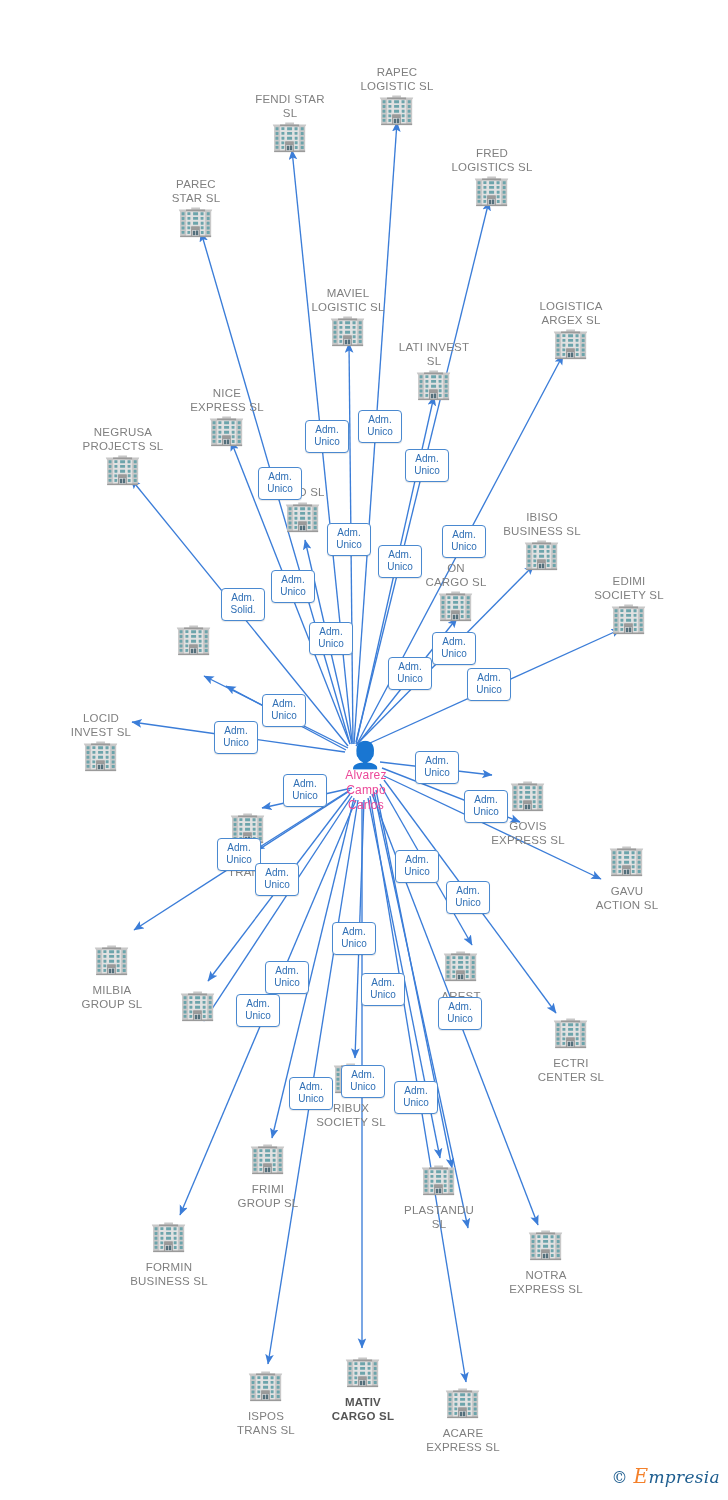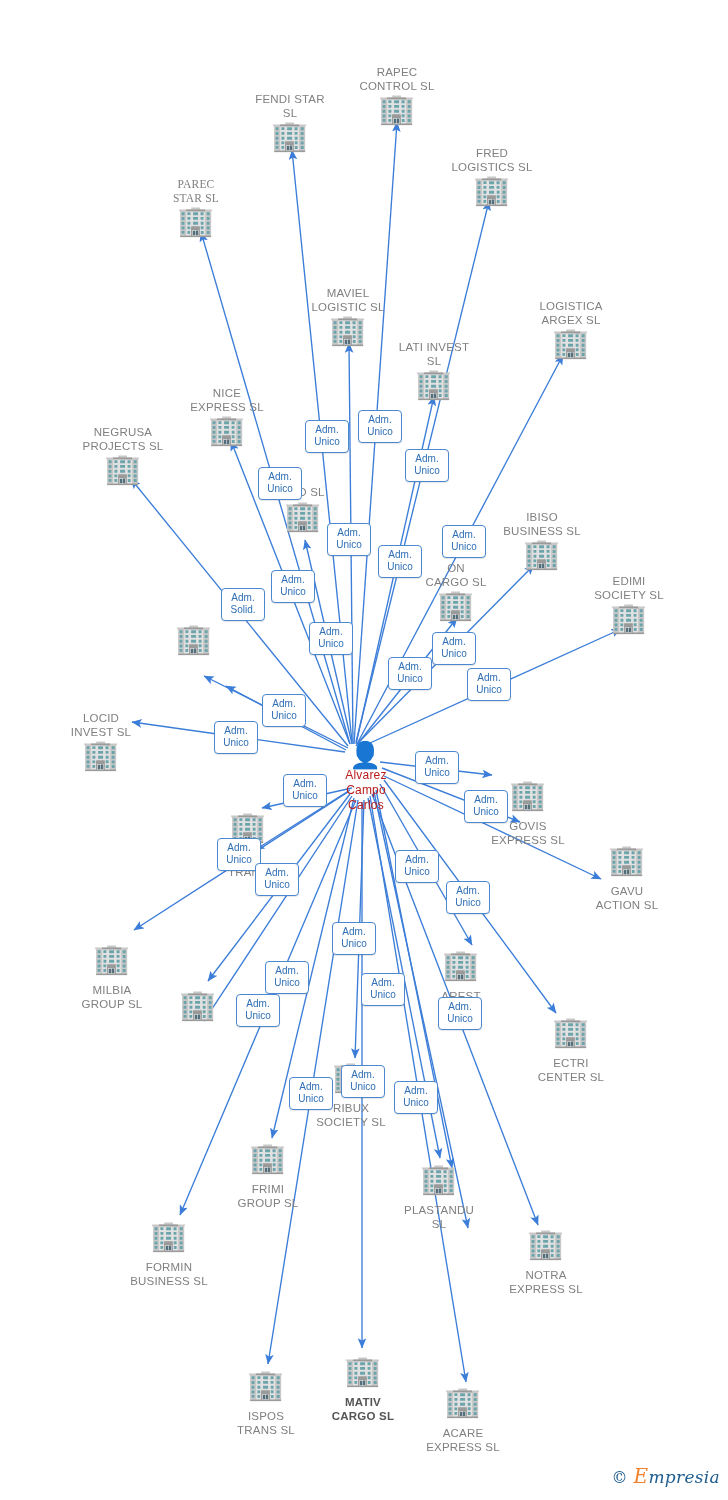--- a/index.html
+++ b/index.html
@@ -45,21 +45,21 @@
     line-height: 13.5px;
     color: #808080;
     letter-spacing: 0.2px;
     white-space: pre-line;
   }
   .node.target .caption {
     color: #555555;
     font-weight: bold;
   }
   .node.center .caption {
-    color: #b91c1c;
+    color: #ec4899;
     font-size: 12px;
     line-height: 15px;
     text-align: center;
   }
   
   .node.above .caption { margin-bottom: 1px; }
   .node.below .caption { margin-top: 10px; }
 
   .badge {
     position: absolute;
@@ -156,34 +156,34 @@
   <div class="node center above" style="left:366px; top:742px;">
     <span class="glyph" style="font-size:26px;">👤</span>
     <span class="caption">Alvarez
 Campo
 Carlos</span>
   </div>
 
   <div id="nodes-host">
       <div class="node above" style="left: 397px; top: 66px;">
         <span class="caption">RAPEC
-CONTROL  SL</span>
+LOGISTIC  SL</span>
         <span class="glyph" style="font-size: 30px;">🏢</span>
       </div>
       <div class="node above" style="left: 290px; top: 93px;">
         <span class="caption">FENDI STAR
 SL</span>
         <span class="glyph" style="font-size: 30px;">🏢</span>
       </div>
       <div class="node above" style="left: 492px; top: 147px;">
         <span class="caption">FRED
 LOGISTICS  SL</span>
         <span class="glyph" style="font-size: 30px;">🏢</span>
       </div>
-      <div class="node above" style="left: 196px; top: 178px; font-family: Liberation Serif, serif;">
+      <div class="node above" style="left: 196px; top: 178px;">
         <span class="caption">PAREC
 STAR  SL</span>
         <span class="glyph" style="font-size: 30px;">🏢</span>
       </div>
       <div class="node above" style="left: 348px; top: 287px;">
         <span class="caption">MAVIEL
 LOGISTIC  SL</span>
         <span class="glyph" style="font-size: 30px;">🏢</span>
       </div>
       <div class="node above" style="left: 571px; top: 300px;">

